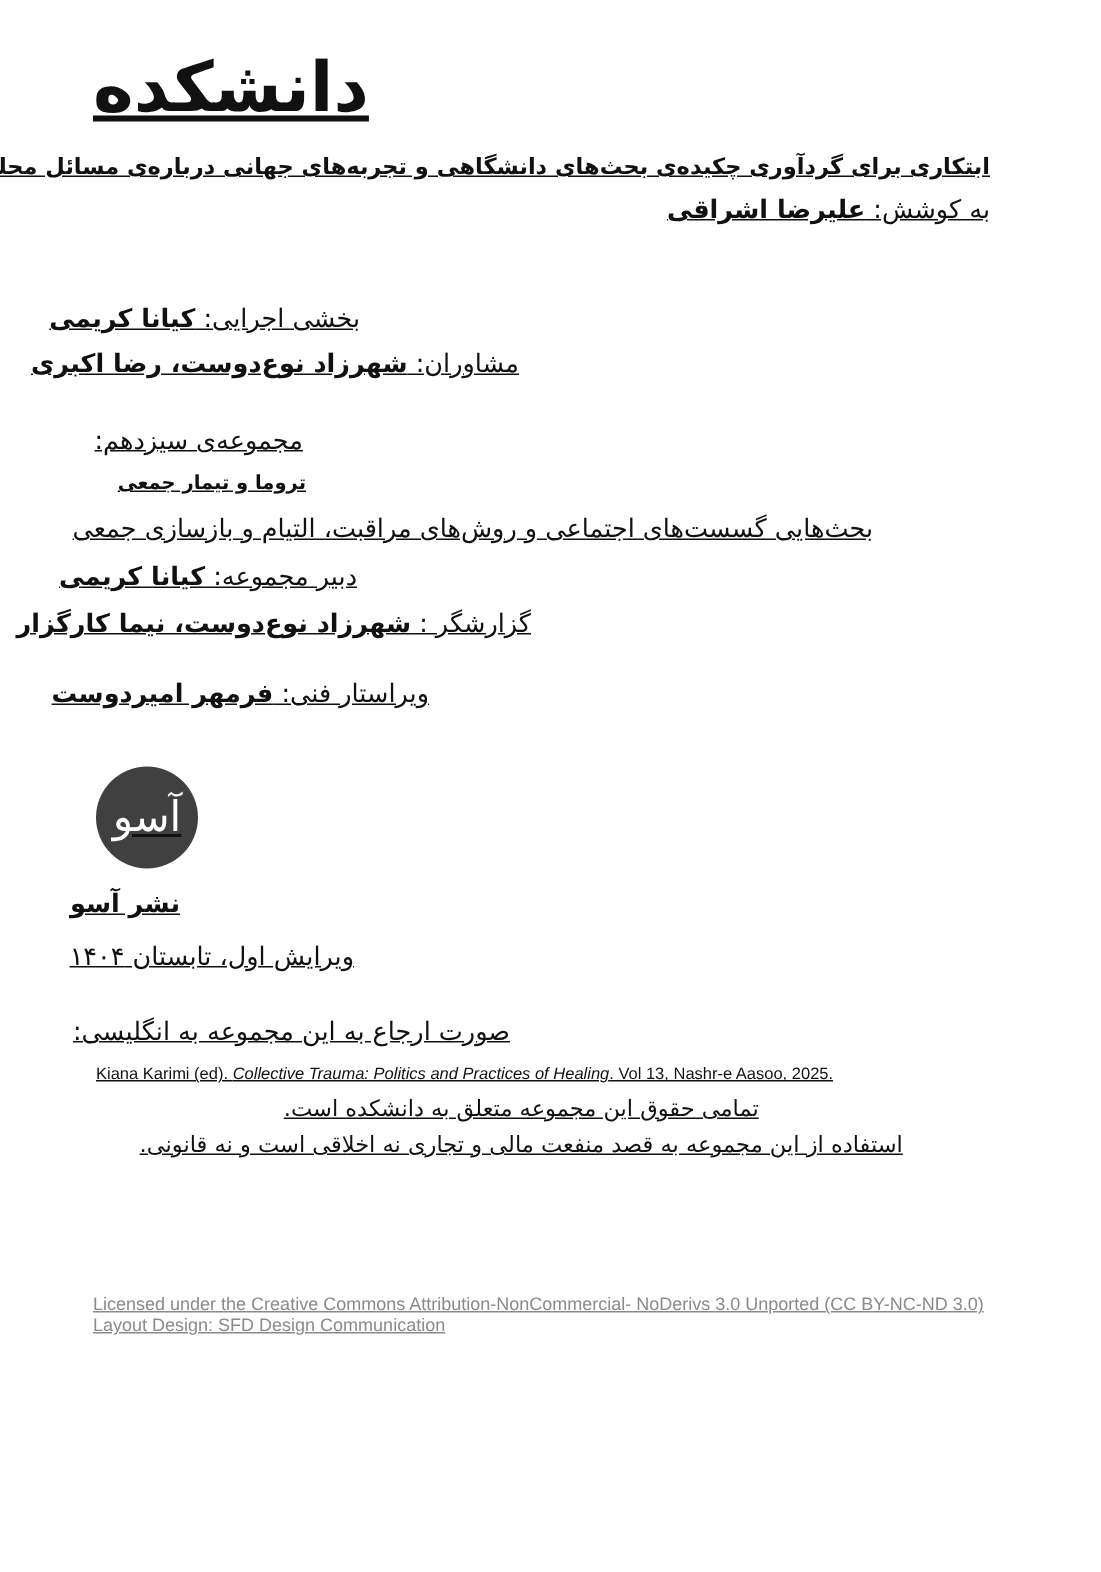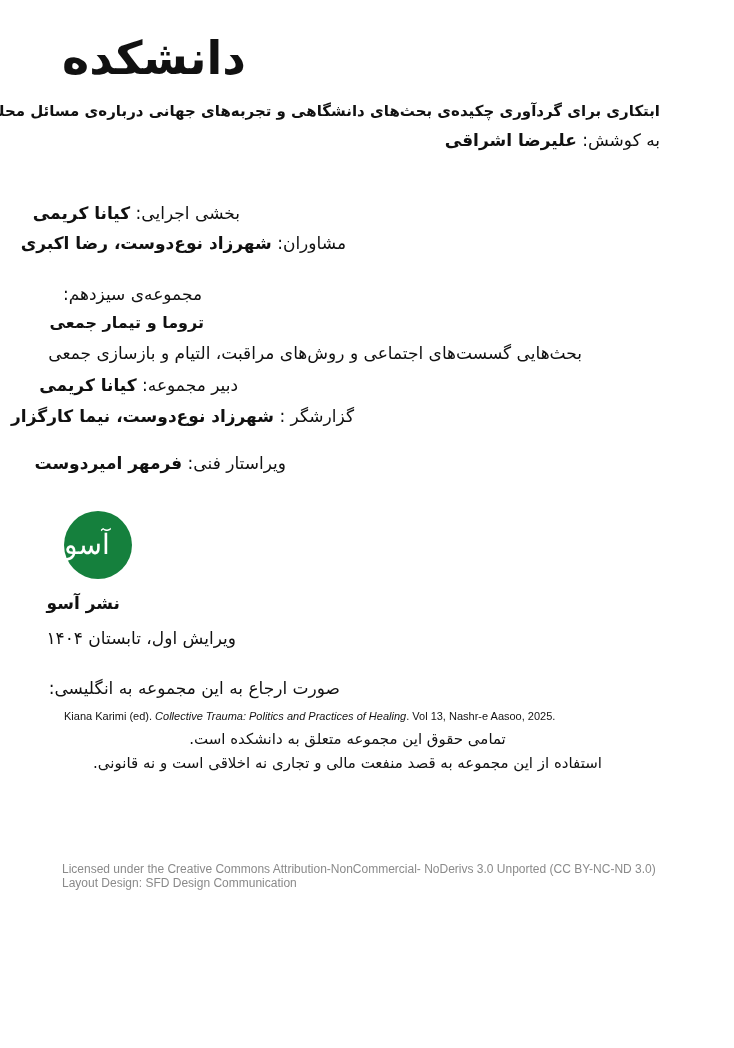--- a/index.html
+++ b/index.html
@@ -1,35 +1,35 @@
 <!DOCTYPE html>
 <html lang="fa"><head>
   <meta charset="utf-8">
   <style>
     html, body { margin: 0; padding: 0; background: #ffffff; }
     body {
       width: 734px; height: 1048px; position: relative; overflow: hidden;
       font-family: "DejaVu Sans", sans-serif; color: #111111;
     }
     .rtl { direction: rtl; text-align: right; unicode-bidi: embed; }
-    .abs { position: absolute; }
+    .abs { position: absolute; text-decoration: underline; }
     .title {
       left: 62px; top: 28px; font-size: 46px; font-weight: bold; line-height: 60px;
       letter-spacing: 2px; white-space: nowrap;
     }
     .subtitle {
       left: 64px; top: 100px; width: 596px; font-size: 15px; font-weight: bold; line-height: 22px;
       white-space: nowrap;
     }
     .line { left: 64px; font-size: 17px; line-height: 24px; white-space: nowrap; }
     .line b { font-weight: bold; }
     .bold-line { font-weight: bold; }
     .logo {
       left: 64px; top: 511px; width: 68px; height: 68px; border-radius: 50%;
-      background: #15803d; display: flex; align-items: center; 
+      background: #404040; display: flex; align-items: center; justify-content: center;
     }
     .logo span { color: #ffffff; font-size: 28px; line-height: 1; font-family: "DejaVu Serif", serif; }
     .citation {
       left: 64px; top: 705px; width: 620px; font-family: "Liberation Sans", sans-serif;
       font-size: 11px; line-height: 22px; direction: ltr; text-align: left;
     }
     .copyright {
       left: 30px; top: 727px; width: 635px; font-size: 15px; line-height: 24px;
       text-align: center; direction: rtl;
     }
@@ -52,21 +52,21 @@
 <div class="abs line rtl" style="top:201px; width:176px;">
   <span>بخشی اجرایی: </span><b>کیانا کریمی</b>
 </div>
 
 <div class="abs line rtl" style="top:231px; width:282px;">
   <span>مشاوران: </span><b>شهرزاد نوع‌دوست، رضا اکبری</b>
 </div>
 
 <div class="abs line rtl" style="top:282px; width:138px;">مجموعه‌ی سیزدهم:</div>
 
-<div class="abs line rtl bold-line" style="top:311px; width:140px; font-size:16px;">تروما و تیمار جمعی</div>
+<div class="abs line rtl bold-line" style="top:311px; width:140px; font-size:13px;">تروما و تیمار جمعی</div>
 
 <div class="abs line rtl" style="top:341px; width:518px;">بحث‌هایی گسست‌های اجتماعی و روش‌های مراقبت، التیام و بازسازی جمعی</div>
 
 <div class="abs line rtl" style="top:373px; width:174px;">
   <span>دبیر مجموعه: </span><b>کیانا کریمی</b>
 </div>
 
 <div class="abs line rtl" style="top:404px; width:290px;">
   <span>گزارشگر : </span><b>شهرزاد نوع‌دوست، نیما کارگزار</b>
 </div>

